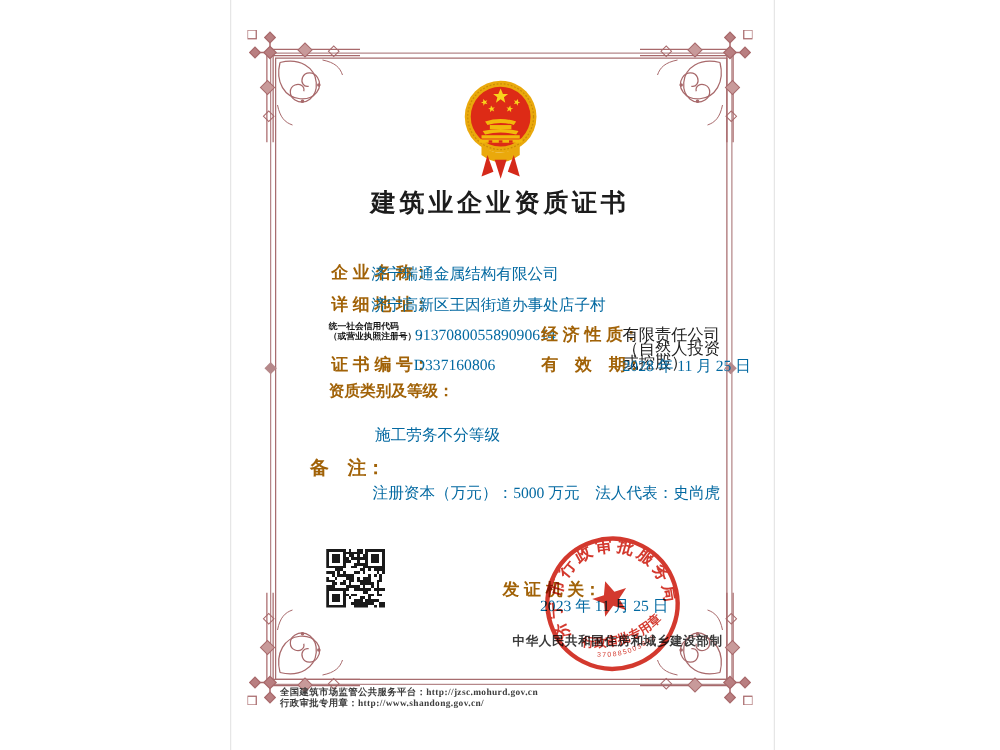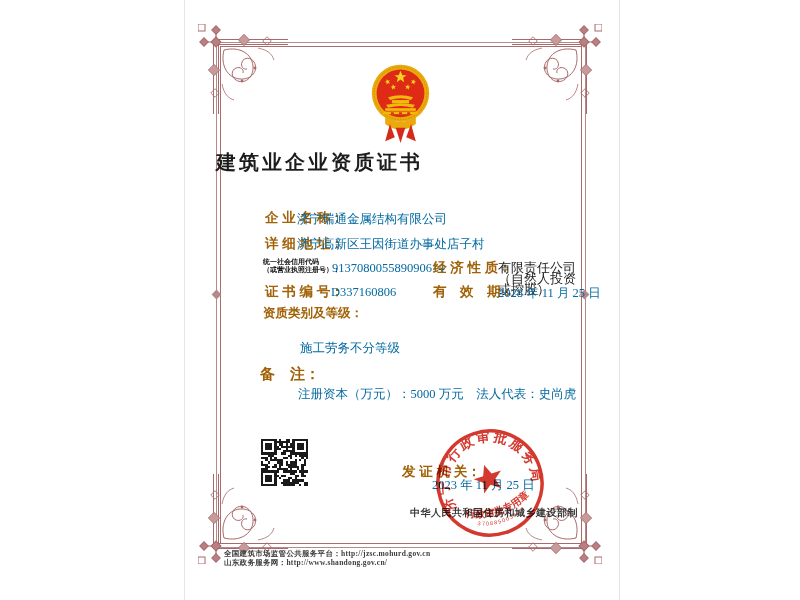--- a/index.html
+++ b/index.html
@@ -13,21 +13,21 @@
         border:1px solid #b5888a;}
   #frame-inner{position:absolute;left:3px;top:3px;right:3px;bottom:3px;border:1px solid #a76d6f;}
   .corner{position:absolute;width:90px;height:90px;}
   #c-tl{left:198px;top:24px}
   #c-tr{left:512px;top:24px;transform:scaleX(-1)}
   #c-bl{left:198px;top:474px;transform:scaleY(-1)}
   #c-br{left:512px;top:474px;transform:scale(-1,-1)}
   .mid-diamond{position:absolute;width:7px;height:7px;background:#b5888a;transform:rotate(45deg);}
   
   #emblem{position:absolute;left:361px;top:57px;width:79px;height:88px;}
-  #cert-title{position:absolute;left:216px;top:149px;width:368px;
+  #cert-title{position:absolute;left:216px;top:149px;width:368px;text-align:center;
         font-size:20px;font-weight:700;letter-spacing:3px;color:#1c1c1c;}
   
   .lab{position:absolute;font-weight:700;font-size:13.5px;color:#a16207;white-space:nowrap;}
   .val{position:absolute;font-family:"Liberation Serif",serif;font-size:12.5px;color:#0369a1;white-space:nowrap;}
   #credit-label{position:absolute;left:263px;top:258px;font-weight:700;font-size:7px;
         line-height:8px;color:#111;white-space:nowrap;}
   #economic-value{position:absolute;left:498px;top:262px;width:84px;font-family:"Liberation Serif",serif;
         font-size:13px;line-height:11px;color:#222;white-space:normal;}
   #category-label{font-size:12.5px;}
   #remark-label{font-size:15px;}
@@ -135,21 +135,21 @@
 
   <div class="lab" style="left:265px;top:283px">证 书 编 号：</div>
   <div class="val" style="left:331px;top:285px">D337160806</div>
 
   <div class="lab" style="left:433px;top:283px">有　效　期：</div>
   <div class="val" style="left:498px;top:285px">2028 年 11 月 25 日</div>
 
   <div class="lab" id="category-label" style="left:263px;top:305px">资质类别及等级：</div>
   <div class="val" style="left:300px;top:340px">施工劳务不分等级</div>
 
-  <div class="lab" id="remark-label" style="left:260px;top:365px">备　注：</div>
+  <div class="lab" id="remark-label" style="left:248px;top:365px">备　注：</div>
   <div class="val" style="left:298px;top:386px">注册资本（万元）：5000 万元　法人代表：史尚虎</div>
 
   <div id="qr-box">
     <svg id="qr-svg" viewBox="0 0 21 21" width="47" height="47" fill="#1a1a1a" shape-rendering="crispEdges">
         <rect x="8" y="0" width="1" height="1"></rect>
         <rect x="11" y="0" width="1" height="1"></rect>
         <rect x="12" y="0" width="1" height="1"></rect>
         <rect x="7" y="1" width="1" height="1"></rect>
         <rect x="8" y="1" width="1" height="1"></rect>
         <rect x="9" y="1" width="1" height="1"></rect>
@@ -334,16 +334,16 @@
         <textPath href="#sealBot" startOffset="50%" text-anchor="middle">行政审批专用章</textPath>
       </text>
       <text font-size="5.5" letter-spacing="1.2" font-family="Liberation Sans,sans-serif">
         <textPath href="#sealNum" startOffset="50%" text-anchor="middle">370885003843</textPath>
       </text>
     </g>
   </svg>
 
   <div id="footer">
     <div>全国建筑市场监管公共服务平台：http://jzsc.mohurd.gov.cn</div>
-    <div>山东政务服务网：http://www.shandong.gov.cn/</div>
+    <div>行政审批专用章：http://www.shandong.gov.cn/</div>
   </div>
 
 </div>
 
 </body></html>

